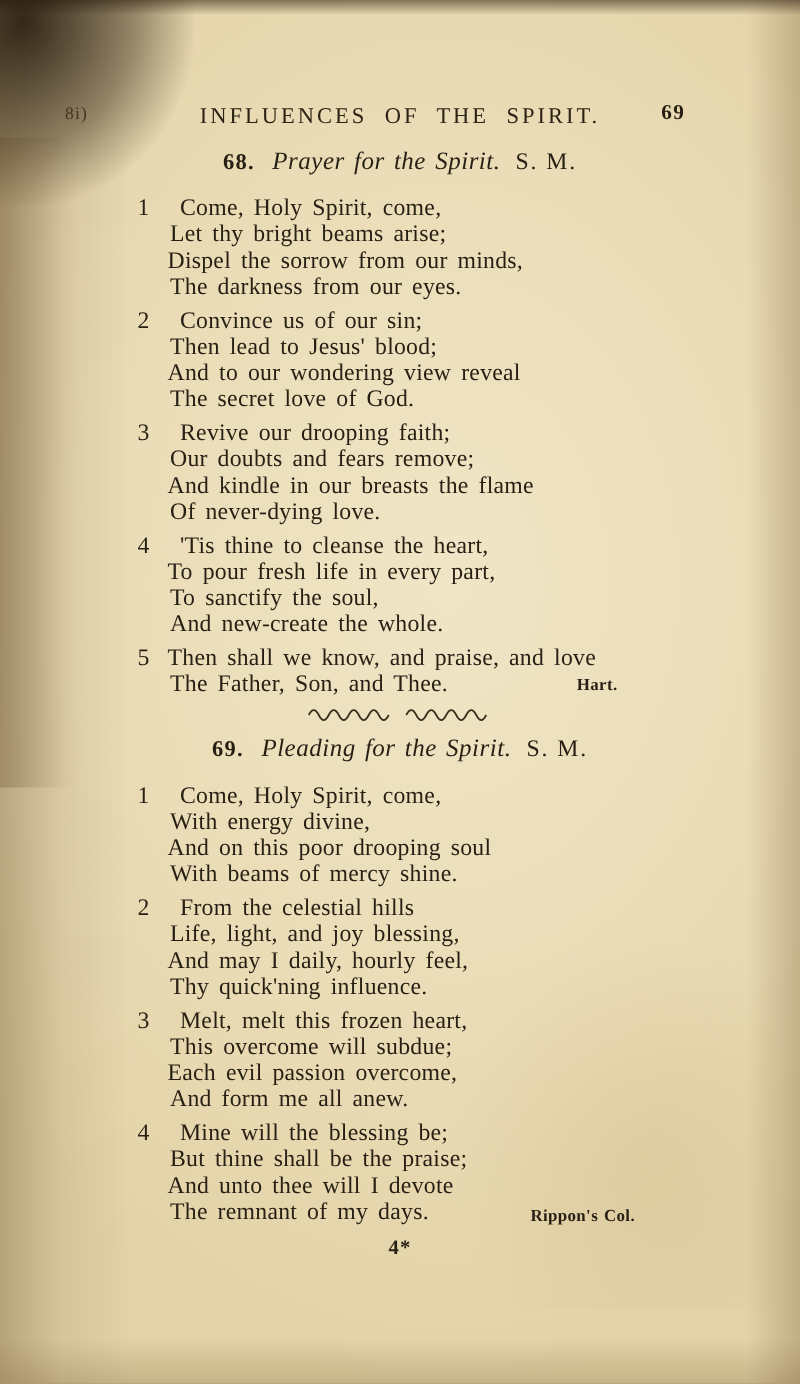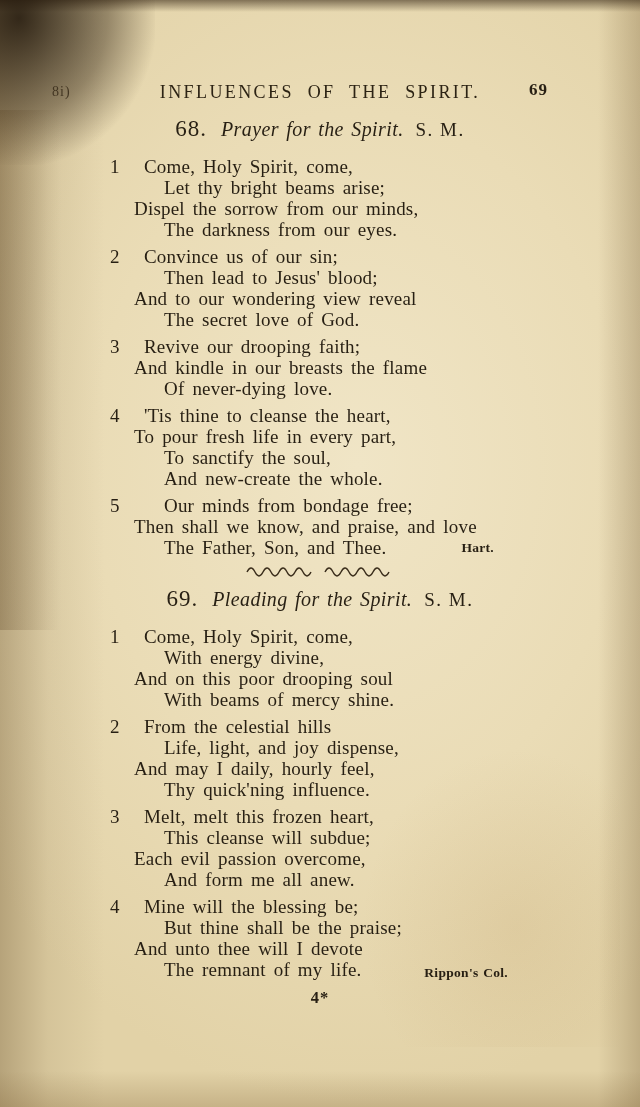--- a/index.html
+++ b/index.html
@@ -23,29 +23,29 @@
     background:radial-gradient(ellipse at 60% 60%, rgba(176,136,76,0.14), rgba(176,136,76,0) 70%);}
 
   .header{position:relative;height:20px;margin-top:82px;padding-left:31px;}
   .margin-mark{position:absolute;left:52px;top:2px;font-size:14px;color:#423522;letter-spacing:1px;}
   .running-title{position:absolute;left:0;right:0;top:0;text-align:center;
     font-size:18px;letter-spacing:2.4px;word-spacing:7px;color:#2c2314;}
   .page-number{position:absolute;right:92px;top:-2px;font-size:17px;font-weight:bold;letter-spacing:1px;margin-left:12px;}
 
   .hymn-heading{margin-top:14px;text-align:center;line-height:26px;white-space:nowrap;}
   .hymn-heading.second{margin-top:8px;}
-  .hymn-number{font-weight:normal;font-size:23px;letter-spacing:1px;}
+  .hymn-number{font-weight:bold;font-size:18px;letter-spacing:1px;}
   .hymn-title{font-style:italic;font-size:20px;margin:13px 12px 0 14px;letter-spacing:0.4px;word-spacing:2px;text-align:center;}
   .hymn-meter{font-size:19px;letter-spacing:1.5px;margin-top:36px;}
 
   .verses{position:relative;margin:12px 0 0 100px;width:460px;}
   .verse{position:relative;margin-bottom:6px;font-size:19px;line-height:21px;letter-spacing:0.2px;word-spacing:3px;}
   .vnum{position:absolute;left:10px;top:0;}
   .line.i0{margin-left:44px;}
-  .line.i1{margin-left:64px;}
+  .line.i1{margin-left:36px;}
   .line.i2{margin-left:34px;}
   .attrib{position:absolute;font-size:13.5px;font-weight:bold;letter-spacing:0.3px;word-spacing:1px;}
   .attrib-68{right:66px;bottom:0;}
   .attrib-69{right:52px;bottom:-3px;text-align:right;}
 
   .divider{height:14px;margin:2px 0 0 0;text-align:center;}
   .divider svg{vertical-align:top;}
 
   .footer-mark{margin-top:8px;text-align:center;font-size:16.5px;font-weight:bold;letter-spacing:1px;}
 </style>
@@ -78,33 +78,33 @@
     <div class="verse">
       <span class="vnum">2</span>
       <div class="line i0">Convince us of our sin;</div>
       <div class="line i1">Then lead to Jesus' blood;</div>
       <div class="line i2">And to our wondering view reveal</div>
       <div class="line i1">The secret love of God.</div>
     </div>
     <div class="verse">
       <span class="vnum">3</span>
       <div class="line i0">Revive our drooping faith;</div>
+      <div class="line i1">Our doubts and fears remove;</div>
       <div class="line i2">And kindle in our breasts the flame</div>
       <div class="line i1">Of never-dying love.</div>
     </div>
     <div class="verse">
       <span class="vnum">4</span>
       <div class="line i0">'Tis thine to cleanse the heart,</div>
       <div class="line i2">To pour fresh life in every part,</div>
       <div class="line i1">To sanctify the soul,</div>
       <div class="line i1">And new-create the whole.</div>
     </div>
     <div class="verse">
       <span class="vnum">5</span>
-      <div class="line i1">Our minds from bondage free;</div>
       <div class="line i2">Then shall we know, and praise, and love</div>
       <div class="line i1">The Father, Son, and Thee.</div>
       <span class="attrib attrib-68">Hart.</span>
     </div>
   </div>
 
   <div class="divider">
     <svg width="150" height="13" viewBox="0 0 150 13">
       <path d="M2,8 q4,-8 8,0 t8,0 t8,0 t8,0 t8,0 t8,0 t8,0 t8,0" fill="none" stroke="#3b2e1c" stroke-width="1.4"></path>
       <path d="M80,8 q4,-8 8,0 t8,0 t8,0 t8,0 t8,0 t8,0 t8,0 t8,0" fill="none" stroke="#3b2e1c" stroke-width="1.4"></path>
@@ -119,35 +119,35 @@
     <div class="verse">
       <span class="vnum">1</span>
       <div class="line i0">Come, Holy Spirit, come,</div>
       <div class="line i1">With energy divine,</div>
       <div class="line i2">And on this poor drooping soul</div>
       <div class="line i1">With beams of mercy shine.</div>
     </div>
     <div class="verse">
       <span class="vnum">2</span>
       <div class="line i0">From the celestial hills</div>
-      <div class="line i1">Life, light, and joy dispense,</div>
+      <div class="line i1">Life, light, and joy blessing,</div>
       <div class="line i2">And may I daily, hourly feel,</div>
       <div class="line i1">Thy quick'ning influence.</div>
     </div>
     <div class="verse">
       <span class="vnum">3</span>
       <div class="line i0">Melt, melt this frozen heart,</div>
-      <div class="line i1">This cleanse will subdue;</div>
+      <div class="line i1">This overcome will subdue;</div>
       <div class="line i2">Each evil passion overcome,</div>
       <div class="line i1">And form me all anew.</div>
     </div>
     <div class="verse">
       <span class="vnum">4</span>
       <div class="line i0">Mine will the blessing be;</div>
       <div class="line i1">But thine shall be the praise;</div>
       <div class="line i2">And unto thee will I devote</div>
-      <div class="line i1">The remnant of my life.</div>
+      <div class="line i1">The remnant of my days.</div>
       <span class="attrib attrib-69">Rippon's Col.</span>
     </div>
   </div>
 
   <div class="footer-mark">4*</div>
 </div>
 
 </body></html>

